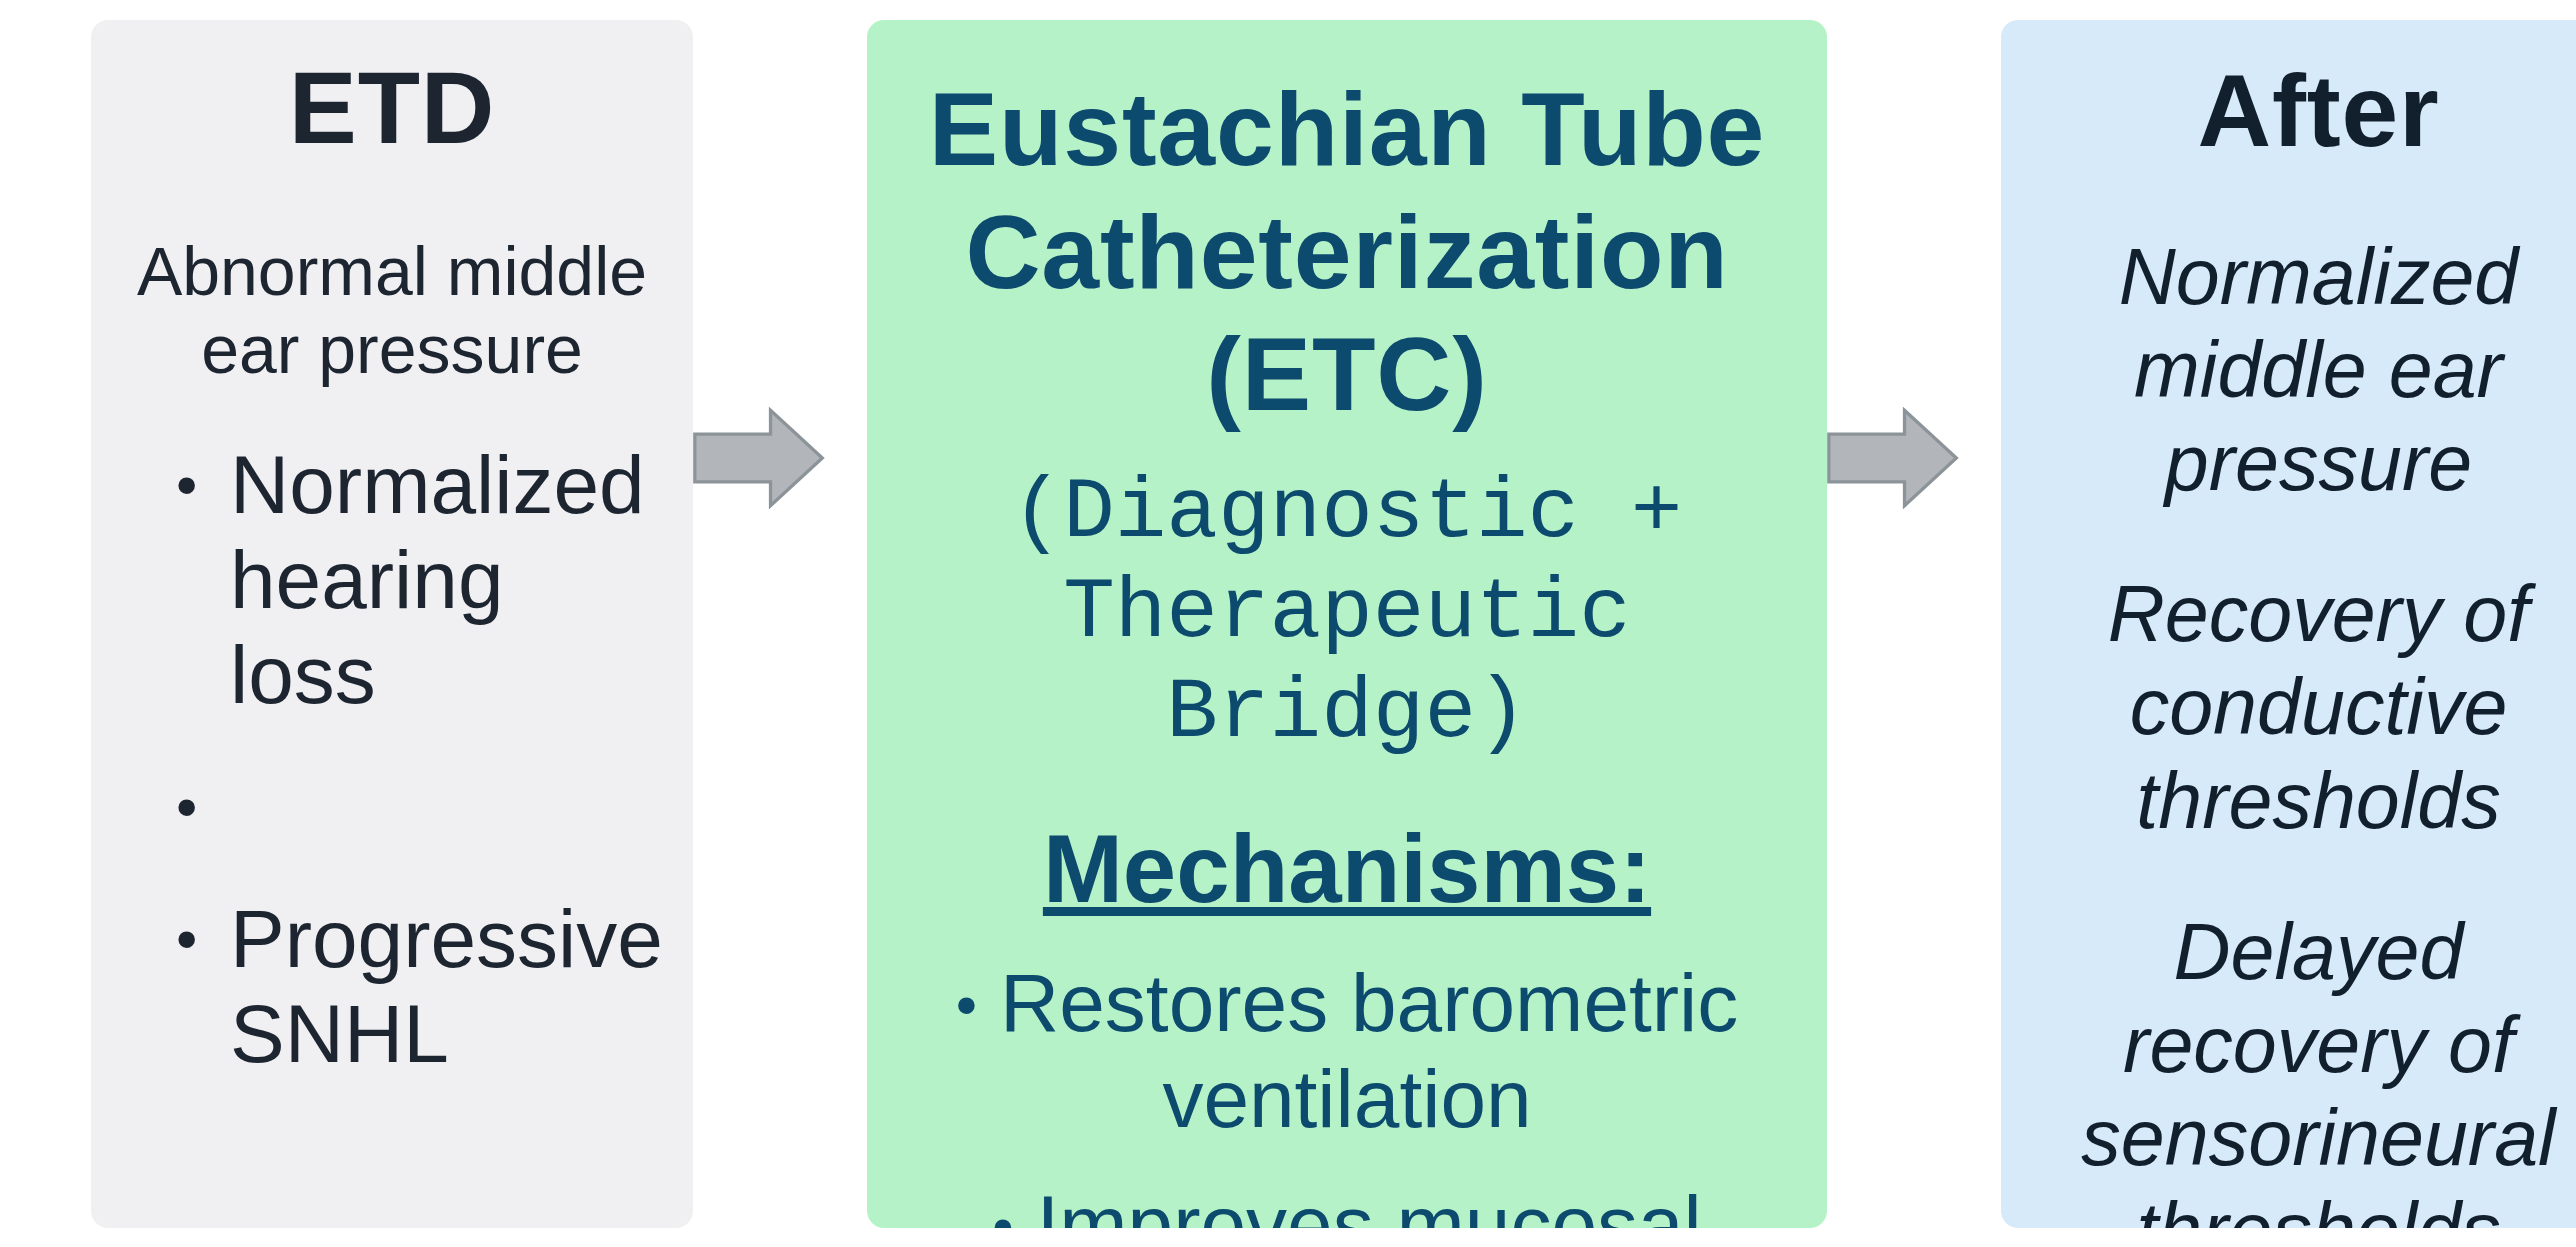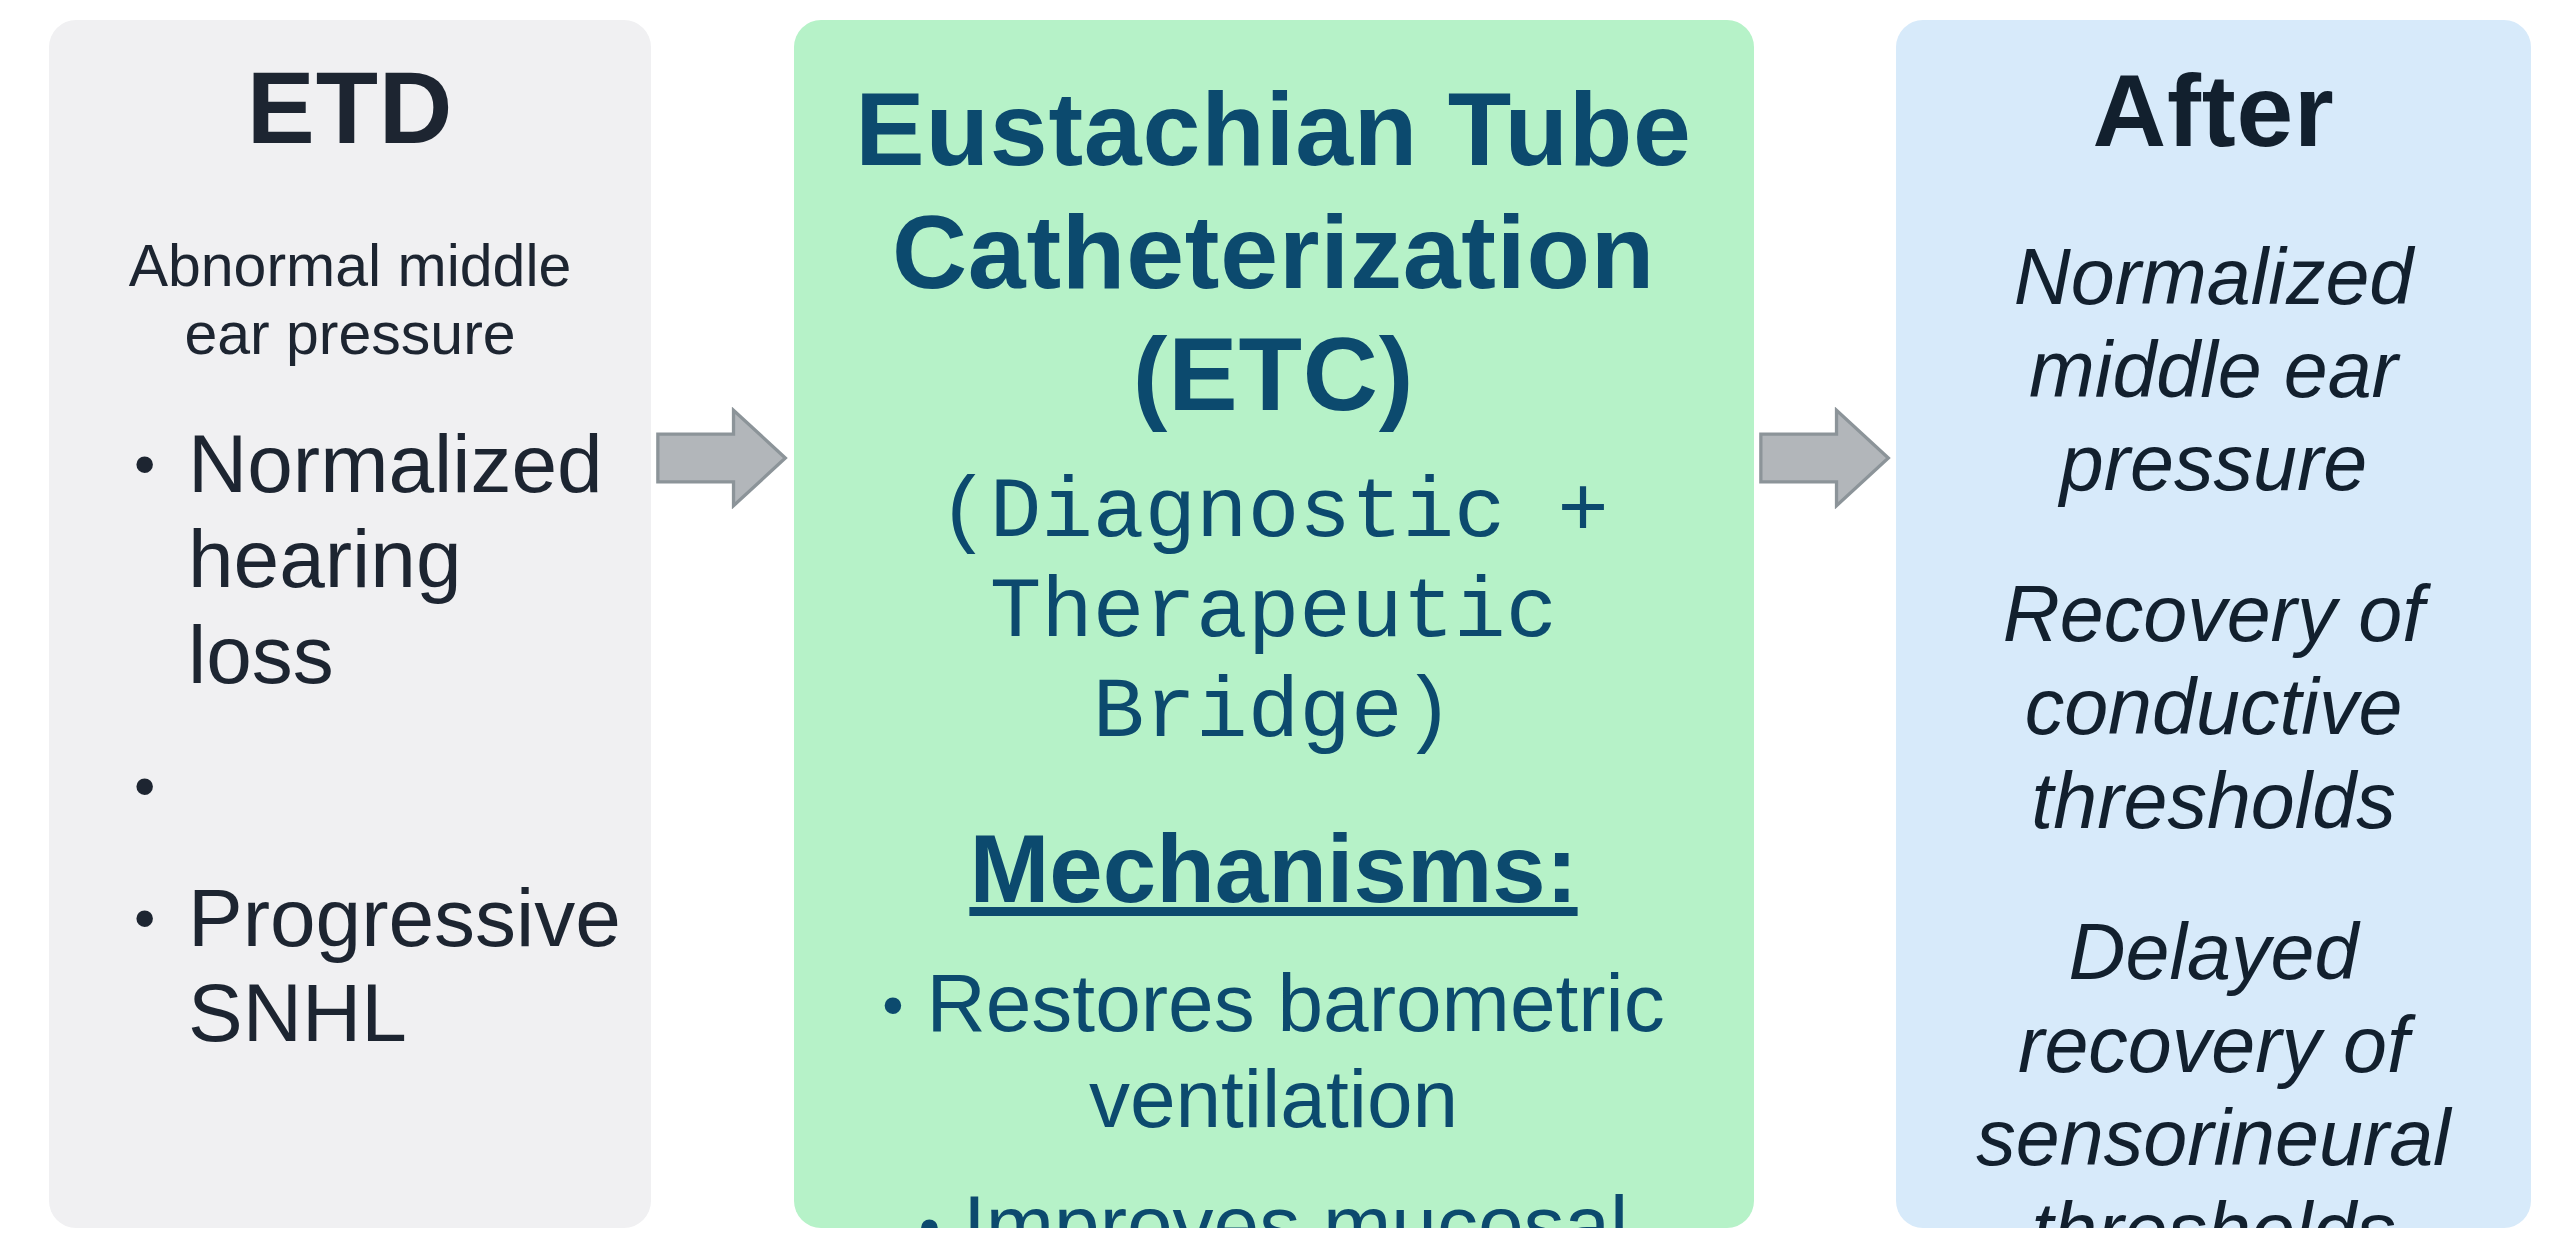--- a/index.html
+++ b/index.html
@@ -21,45 +21,46 @@
     width: 2576px;
     height: 1247px;
     display: flex;
     flex-direction: row;
     align-items: flex-start;
     padding: 20px 45px 20px 49px;
     box-sizing: border-box;
   }
   .box {
     height: 1208px;
-    border-radius: 27px;
+    border-radius: 17px;
     box-sizing: border-box;
     overflow: hidden;
     text-align: center;
     flex: none;
+    margin-left: 42px;
   }
   .box-left   { width: 602px;  padding: 25px 45px 0 45px; }
   .box-mid    { width: 960px; padding: 25px 41px 0 41px; }
   .box-right  { width: 635px;  padding: 28px 20.6px 0 20.6px; }
 
   .box-title {
     margin: 0;
     font-size: 102px;
     line-height: 1.25;
     font-weight: 700;
     letter-spacing: 0.8px;
   }
   .box-mid .box-title {
     font-size: 104px;
     line-height: 1.18;
     margin-top: 23px;
   }
   .lead {
     margin: 59px 0 0 0;
-    font-size: 59px;
+    font-size: 68px;
     line-height: 1.16;
     font-weight: 400;
   }
   .box-mid .lead {
     margin-top: 28px;
     font-size: 86px;
     font-family: Liberation Mono, monospace;
   }
   .box-right .lead,
   .box-right .para {

